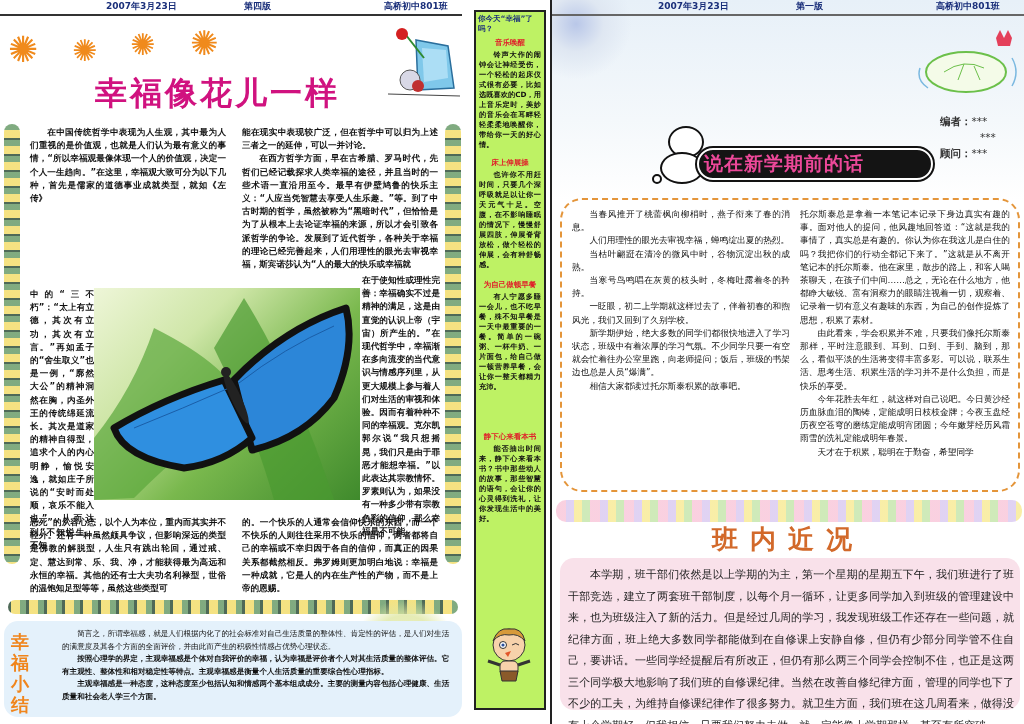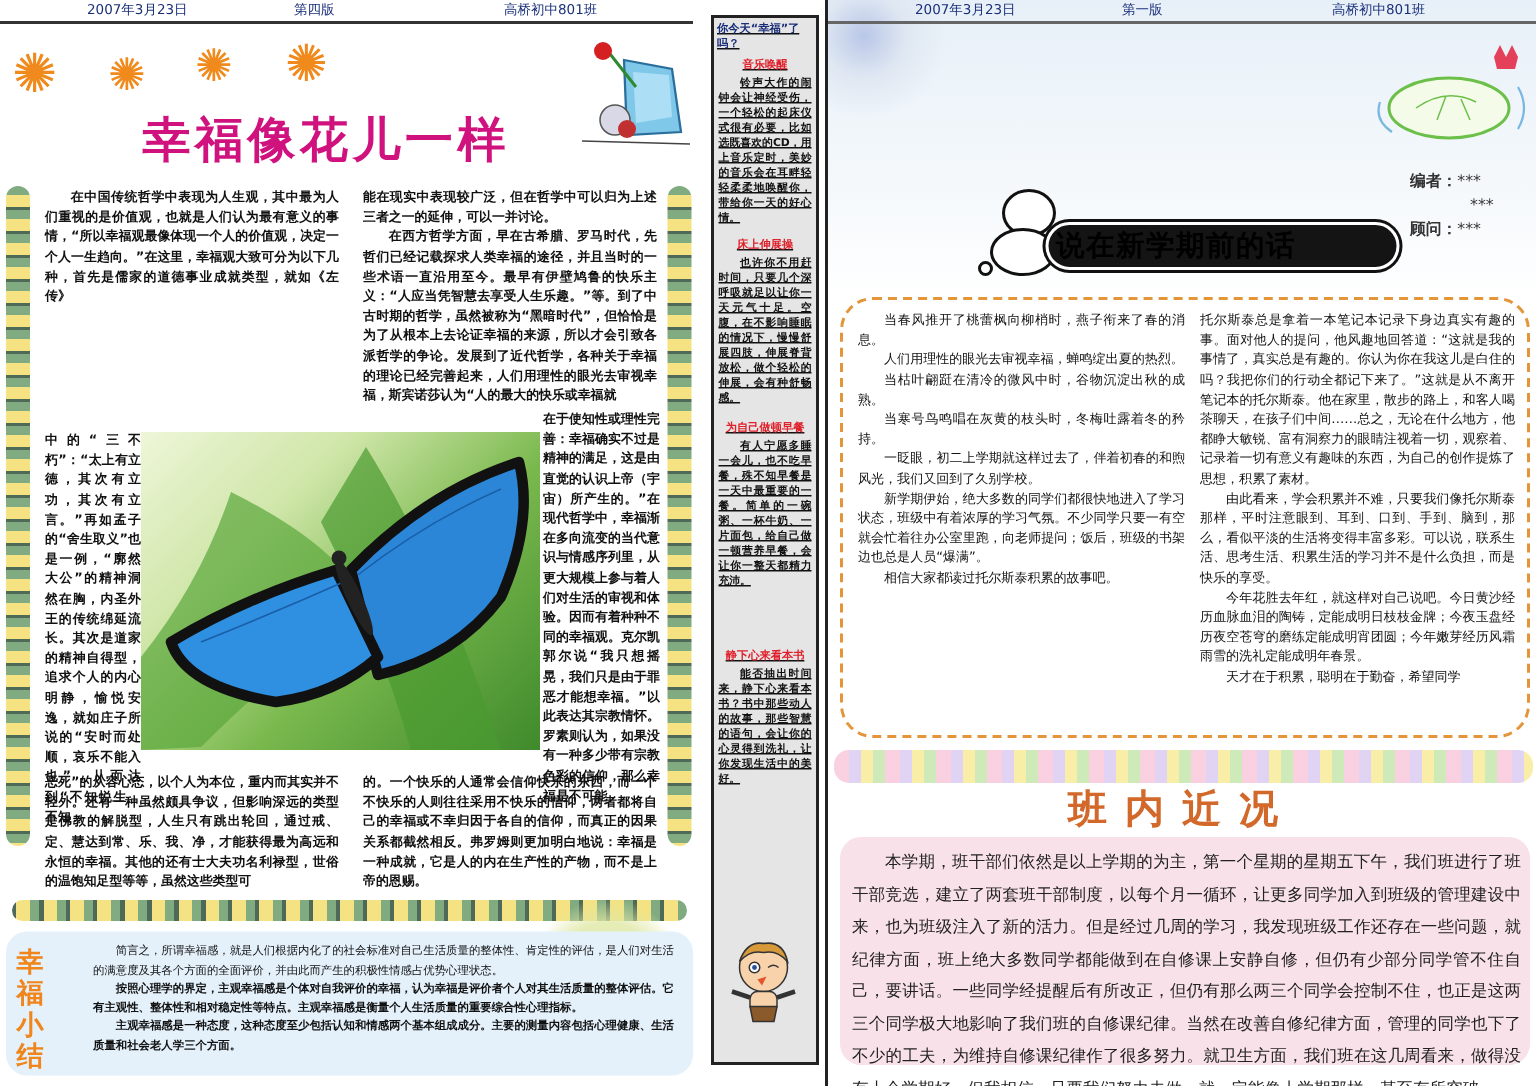--- a/index.html
+++ b/index.html
@@ -1,58 +1,58 @@
 <!DOCTYPE html>
 <html><head>
 <meta charset="utf-8">
 <style>
   *{box-sizing:border-box;margin:0;padding:0;}
   html,body{width:1024px;height:724px;overflow:hidden;background:#fff;}
   body{position:relative;font-family:"DejaVu Sans","Liberation Sans",sans-serif;color:#111;}
 
   
   #left-page{position:absolute;left:0;top:0;width:470px;height:724px;background:#fff;}
-  .hdr{position:absolute;top:0;height:30px;font-size:9px;font-weight:normal;color:#1a2f7a;}
+  .hdr{position:absolute;top:0;height:30px;font-size:9px;font-weight:bold;color:#1a2f7a;margin-left:48px;}
   #left-hdr-line{position:absolute;left:0;top:14px;width:462px;height:2px;background:#333;}
   .sun{position:absolute;color:#f08a1c;font-size:30px;line-height:1;}
   #left-title{position:absolute;left:95px;top:72px;font-size:32px;font-weight:bold;color:#d0127f;letter-spacing:3px;font-family:"DejaVu Sans",sans-serif;}
   #vase{position:absolute;left:388px;top:28px;width:72px;height:70px;}
   .vine{position:absolute;width:16px;background:repeating-linear-gradient(180deg,#6a9c6a 0 6px,#f3dd6c 6px 14px,#2f4f3a 14px 16px);border-radius:8px;opacity:.85;}
   .vine-h{position:absolute;height:14px;background:repeating-linear-gradient(90deg,#2f4f3a 0 3px,#f3dd6c 3px 12px,#6a9c6a 12px 18px);border-radius:7px;opacity:.85;}
   .art{position:absolute;font-size:8.6px;line-height:13.2px;font-weight:bold;text-align:justify;color:#111;}
   .art p{text-indent:2em;}
   #butterfly{position:absolute;left:94px;top:288px;width:266px;height:212px;overflow:hidden;background:linear-gradient(135deg,#eef6d8 0%,#cfe6a8 30%,#79b84d 60%,#3f8a2c 100%);}
   #summary{position:absolute;left:4px;top:621px;width:458px;height:96px;background:#e4f1fb;border-radius:14px;}
   #summary-title{position:absolute;left:6px;top:10px;width:20px;color:#f0851c;font-size:18px;font-weight:bold;line-height:21px;text-align:center;}
   #summary-body{position:absolute;left:32px;top:7px;width:420px;font-size:7.6px;line-height:12.5px;}
   #summary-body p{text-indent:2em;margin-left:26px;}
   #summary-body .b{font-weight:bold;}
   #maple{position:absolute;left:350px;top:598px;width:110px;height:120px;background:radial-gradient(ellipse at center,#e8ecb0 0%,#dfe7a3 50%,rgba(223,231,163,0) 70%);opacity:.8;}
 
   
   #middle{position:absolute;left:470px;top:0;width:80px;height:724px;background:#fff;}
-  #mid-frame{position:absolute;left:4px;top:10px;width:72px;height:700px;border:2px solid #222;background:#e5e5e5;text-decoration:underline;}
+  #mid-frame{position:absolute;left:4px;top:10px;width:72px;height:700px;border:2px solid #222;background:#bef264;}
   .mid-head{font-size:7.5px;font-weight:bold;color:#1a2f7a;margin:2px 2px 3px;}
   .mid-sub{font-size:7.5px;font-weight:bold;color:#e0202a;text-align:center;margin:4px 0 2px;}
   .mid-text{font-size:7.2px;line-height:10px;font-weight:bold;padding:0 3px;text-align:justify;}
   .mid-text p{text-indent:2em;}
   #kid{position:absolute;left:14px;top:625px;width:50px;height:66px;}
 
   
   #right-page{position:absolute;left:550px;top:0;width:474px;height:724px;background:#fff;border-left:2px solid #222;}
   #right-bg{position:absolute;left:0;top:0;width:474px;height:200px;background:linear-gradient(180deg,#e7f0f8 0%,#f4f8fb 60%,#ffffff 100%);}
   #right-hdr-line{position:absolute;left:0;top:14px;width:474px;height:2px;background:#666;}
   #flowers-corner{position:absolute;left:0;top:0;width:80px;height:80px;background:radial-gradient(circle at 30% 30%,#b9c7e8 0%,#dfe7f2 35%,rgba(255,255,255,0) 70%);}
   #main-title{position:absolute;left:22px;top:26px;font-size:62px;font-weight:bold;color:#e0202a;letter-spacing:10px;text-shadow:3px 3px 0 #333;font-family:"DejaVu Serif",serif;}
   #lilypad{position:absolute;left:362px;top:28px;width:108px;height:70px;}
   #editor-block{position:absolute;left:388px;top:113px;font-size:10.5px;color:#333;line-height:16px;}
   #editor-block .lbl{font-weight:bold;}
   #section1-banner{position:absolute;left:100px;top:140px;width:280px;height:46px;}
   #section1-pill{position:absolute;left:45px;top:8px;width:236px;height:32px;background:#141414;border-radius:16px;border:2px solid #fff;box-shadow:0 0 0 2px #111;}
-  #section1-title{position:absolute;left:52px;top:11px;font-size:19px;font-weight:bold;color:#000000;letter-spacing:1px;}
+  #section1-title{position:absolute;left:52px;top:11px;font-size:19px;font-weight:bold;color:#ec4899;letter-spacing:1px;}
   .bubble{position:absolute;background:#fff;border:2px solid #111;border-radius:50%;}
   #essay-frame{position:absolute;left:8px;top:198px;width:460px;height:294px;border:2px dashed #e4953a;border-radius:22px;}
   .essay{position:absolute;font-size:8.7px;line-height:13.2px;font-weight:400;color:#111;text-align:justify;}
   .essay p{text-indent:2em;}
   #flower-garland{position:absolute;left:4px;top:500px;width:466px;height:22px;background:repeating-linear-gradient(90deg,#f8c1d6 0 10px,#d6c4ef 10px 18px,#f7e88a 18px 26px,#bfe3a2 26px 34px);border-radius:10px;opacity:.75;}
   #section2-title{position:absolute;left:160px;top:522px;font-size:26px;font-weight:bold;color:#d2692a;letter-spacing:12px;}
   #news-box{position:absolute;left:8px;top:558px;width:460px;height:152px;background:#f9e1ea;border-radius:14px;}
   #news-body{position:absolute;left:8px;top:6px;width:446px;font-size:11px;line-height:21.5px;color:#222;text-align:justify;font-family:"DejaVu Serif",serif;}
   #news-body p{text-indent:2em;}
 </style>

